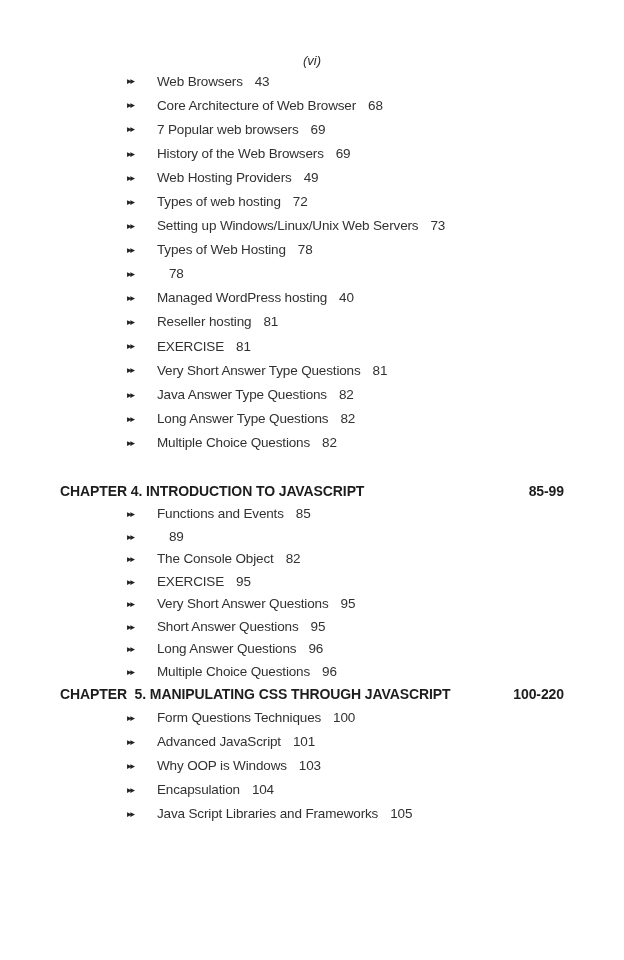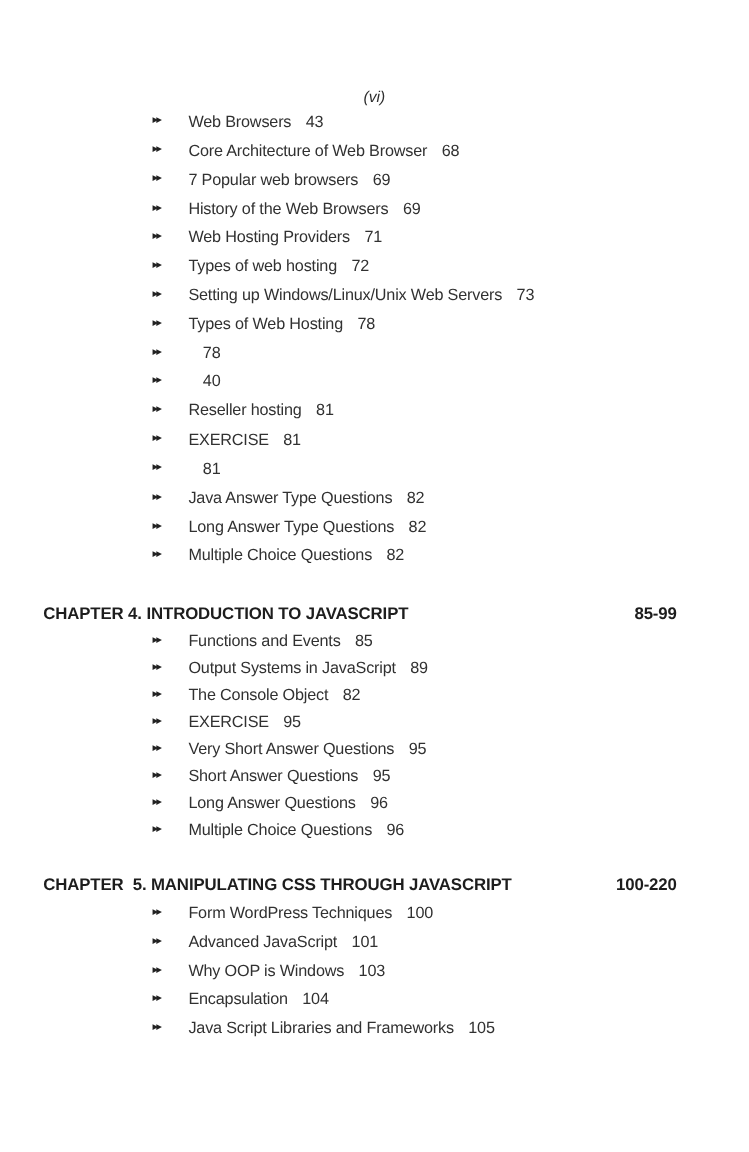--- a/index.html
+++ b/index.html
@@ -12,21 +12,21 @@
     overflow: hidden;
   }
   .page {
     position: relative;
     width: 624px;
     height: 960px;
     background: #ffffff;
     overflow: hidden;
   }
   .folio {
-    margin-top: 73px;
+    margin-top: 53px;
     height: 16px;
     line-height: 16px;
     text-align: center;
     font-style: italic;
     font-size: 13px;
     color: #2e2e2e;
   }
   .toc-section { margin: 0; }
   .toc-entry {
     display: flex;
@@ -48,28 +48,28 @@
     color: #222222;
     transform: translateY(-0.5px);
   }
   .entry-title { white-space: pre; }
   .entry-page { margin-left: 12px; }
   .chapter-heading {
     display: flex;
     justify-content: space-between;
     align-items: center;
     height: 23px;
-    padding: 0 60px 0 36px;
+    padding: 0 60px 0 60px;
     font-weight: bold;
     font-size: 14px;
     letter-spacing: -0.1px;
     color: #1d1d1d;
   }
   .sec1 .chapter-heading { margin-top: 25px; }
-  .sec2 .chapter-heading { margin-top: 23px; }
+  .sec2 .chapter-heading { }
   .heading-label { white-space: pre; }
 </style>
 </head>
 <body>
 
 <main class="page">
   <div class="folio">(vi)</div>
   <div id="toc" class="toc">
       <section class="toc-section sec0">
         <div class="toc-entry">
@@ -88,21 +88,21 @@
           <span class="entry-page">69</span>
         </div>
         <div class="toc-entry">
           <span class="bullet">▸▸</span>
           <span class="entry-title">History of the Web Browsers</span>
           <span class="entry-page">69</span>
         </div>
         <div class="toc-entry">
           <span class="bullet">▸▸</span>
           <span class="entry-title">Web Hosting Providers</span>
-          <span class="entry-page">71</span>
+          <span class="entry-page">49</span>
         </div>
         <div class="toc-entry">
           <span class="bullet">▸▸</span>
           <span class="entry-title">Types of web hosting</span>
           <span class="entry-page">72</span>
         </div>
         <div class="toc-entry">
           <span class="bullet">▸▸</span>
           <span class="entry-title">Setting up Windows/Linux/Unix Web Servers</span>
           <span class="entry-page">73</span>
@@ -111,34 +111,36 @@
           <span class="bullet">▸▸</span>
           <span class="entry-title">Types of Web Hosting</span>
           <span class="entry-page">78</span>
         </div>
         <div class="toc-entry">
           <span class="bullet">▸▸</span>
           <span class="entry-page">78</span>
         </div>
         <div class="toc-entry">
           <span class="bullet">▸▸</span>
+          <span class="entry-title">Managed WordPress hosting</span>
           <span class="entry-page">40</span>
         </div>
         <div class="toc-entry">
           <span class="bullet">▸▸</span>
           <span class="entry-title">Reseller hosting</span>
           <span class="entry-page">81</span>
         </div>
         <div class="toc-entry">
           <span class="bullet">▸▸</span>
           <span class="entry-title">EXERCISE</span>
           <span class="entry-page">81</span>
         </div>
         <div class="toc-entry">
           <span class="bullet">▸▸</span>
+          <span class="entry-title">Very Short Answer Type Questions</span>
           <span class="entry-page">81</span>
         </div>
         <div class="toc-entry">
           <span class="bullet">▸▸</span>
           <span class="entry-title">Java Answer Type Questions</span>
           <span class="entry-page">82</span>
         </div>
         <div class="toc-entry">
           <span class="bullet">▸▸</span>
           <span class="entry-title">Long Answer Type Questions</span>
@@ -155,21 +157,20 @@
           <span class="heading-label">CHAPTER 4. INTRODUCTION TO JAVASCRIPT</span>
           <span class="heading-pages">85-99</span>
         </div>
         <div class="toc-entry">
           <span class="bullet">▸▸</span>
           <span class="entry-title">Functions and Events</span>
           <span class="entry-page">85</span>
         </div>
         <div class="toc-entry">
           <span class="bullet">▸▸</span>
-          <span class="entry-title">Output Systems in JavaScript</span>
           <span class="entry-page">89</span>
         </div>
         <div class="toc-entry">
           <span class="bullet">▸▸</span>
           <span class="entry-title">The Console Object</span>
           <span class="entry-page">82</span>
         </div>
         <div class="toc-entry">
           <span class="bullet">▸▸</span>
           <span class="entry-title">EXERCISE</span>
@@ -196,21 +197,21 @@
           <span class="entry-page">96</span>
         </div>
       </section>
       <section class="toc-section sec2">
         <div class="chapter-heading">
           <span class="heading-label">CHAPTER  5. MANIPULATING CSS THROUGH JAVASCRIPT</span>
           <span class="heading-pages">100-220</span>
         </div>
         <div class="toc-entry">
           <span class="bullet">▸▸</span>
-          <span class="entry-title">Form WordPress Techniques</span>
+          <span class="entry-title">Form Questions Techniques</span>
           <span class="entry-page">100</span>
         </div>
         <div class="toc-entry">
           <span class="bullet">▸▸</span>
           <span class="entry-title">Advanced JavaScript</span>
           <span class="entry-page">101</span>
         </div>
         <div class="toc-entry">
           <span class="bullet">▸▸</span>
           <span class="entry-title">Why OOP is Windows</span>

